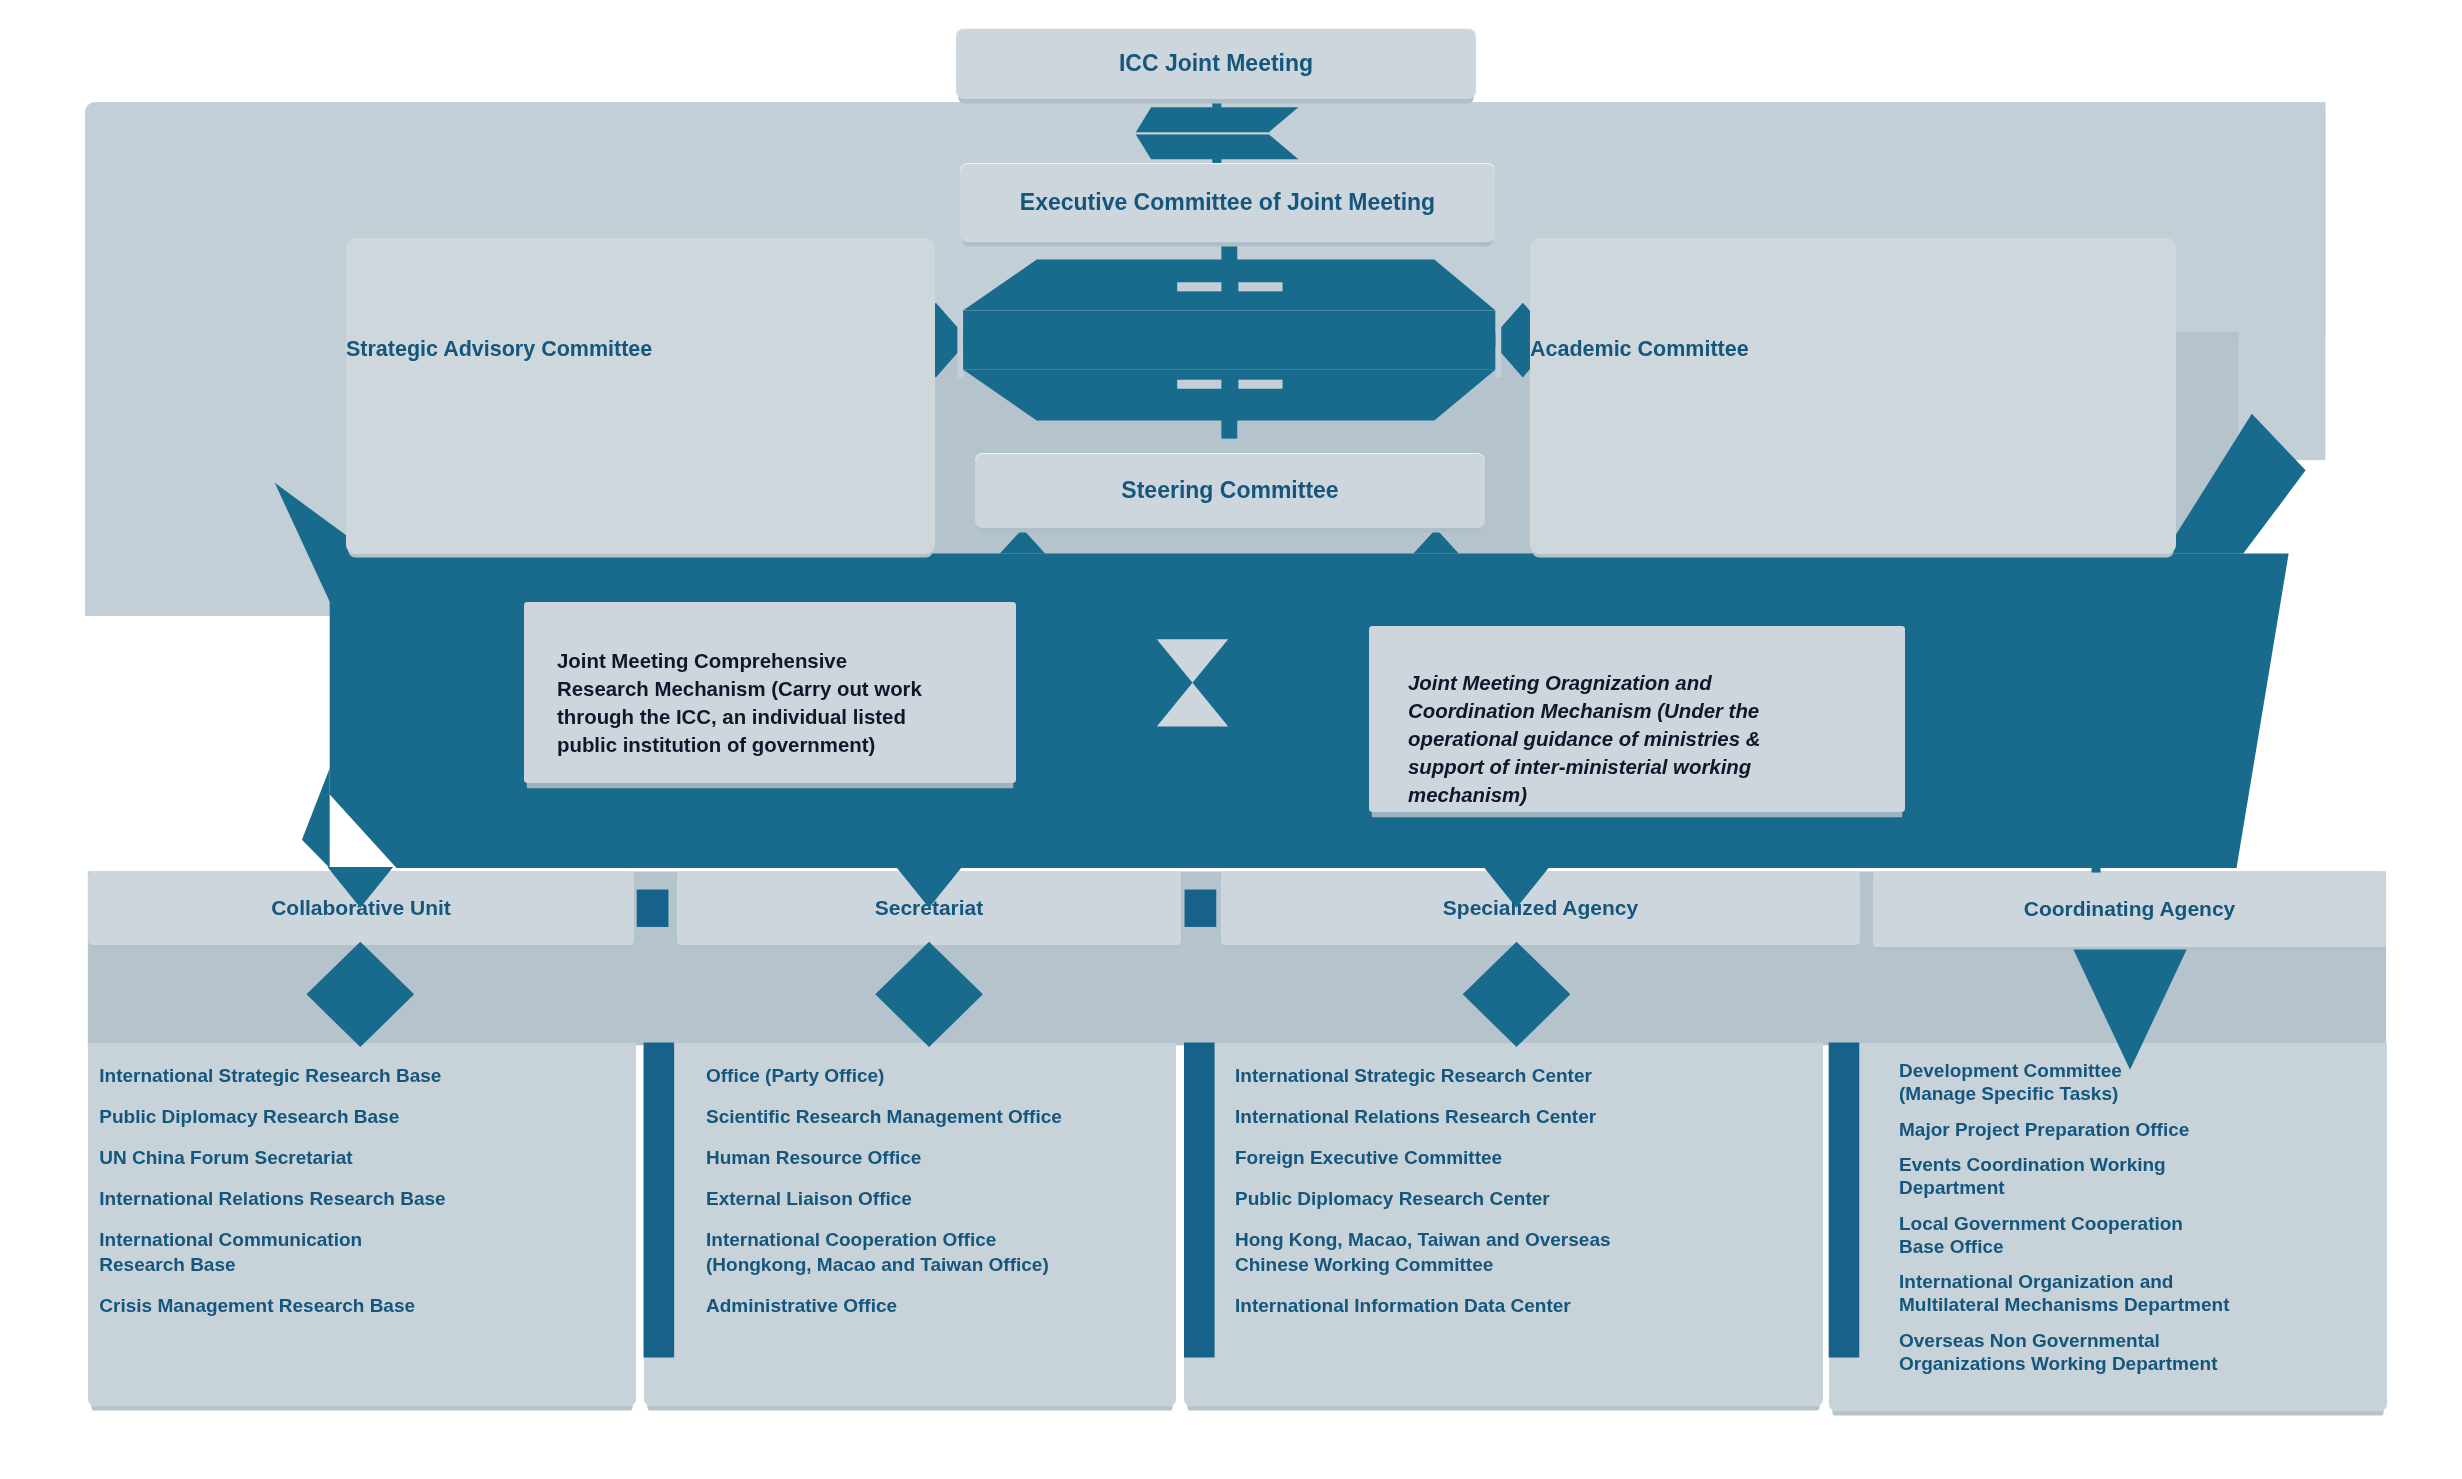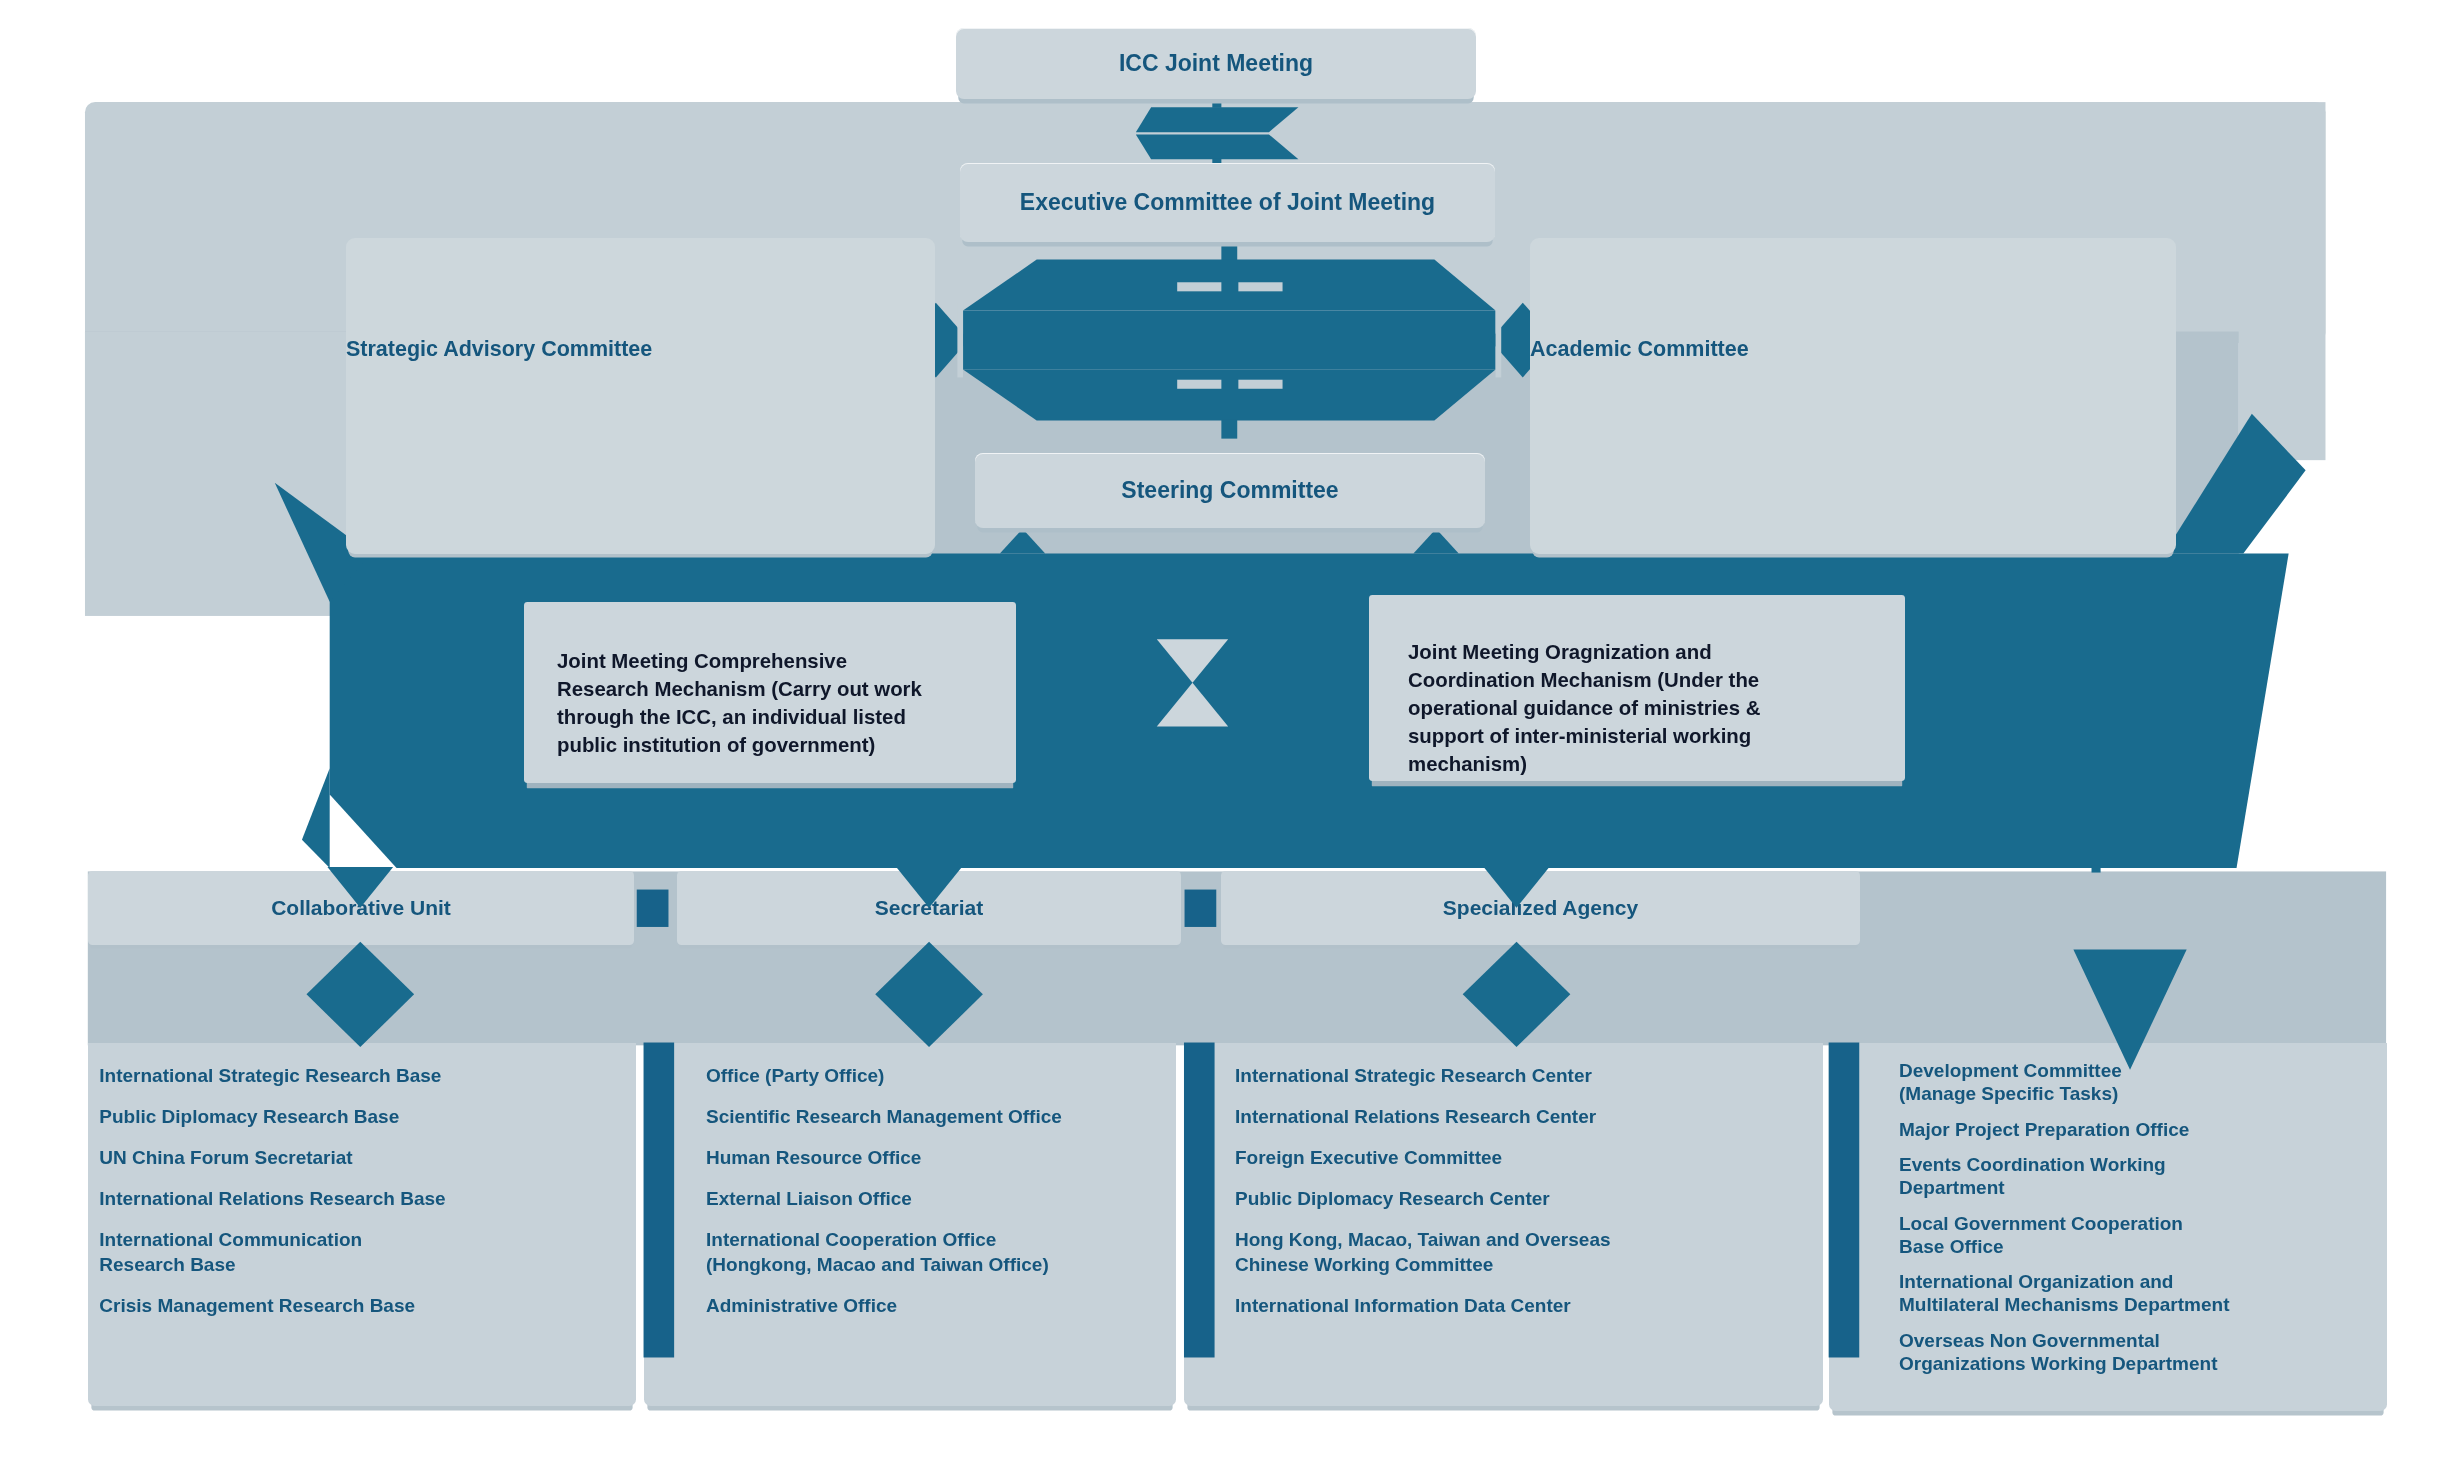--- a/index.html
+++ b/index.html
@@ -95,36 +95,39 @@
     <span>Steering Committee</span>
   </div>
 
   <div class="mech" style="left:524px;top:602px;width:459px;height:164px;padding:17px 0 0 33px;">
     <span>Joint Meeting Comprehensive
 Research Mechanism (Carry out work
 through the ICC, an individual listed
 public institution of government)</span>
   </div>
 
-  <div class="mech" style="left:1369px;top:595px;width:497px;height:171px;padding:14.7px 0 0 39px;">
+  <div class="mech" style="left:1369px;top:626px;width:497px;height:171px;padding:14.7px 0 0 39px;font-style:italic;">
     <span>Joint Meeting Oragnization and
 Coordination Mechanism (Under the
 operational guidance of ministries &amp;
 support of inter-ministerial working
 mechanism)</span>
   </div>
 
   <div class="colheader" style="left:88px;top:871px;width:546px;height:74px;line-height:74px;">
     <span>Collaborative Unit</span>
   </div>
   <div class="colheader" style="left:677px;top:871px;width:504px;height:74px;line-height:74px;">
     <span>Secretariat</span>
   </div>
   <div class="colheader" style="left:1221px;top:871px;width:639px;height:74px;line-height:74px;">
     <span>Specialized Agency</span>
+  </div>
+  <div class="colheader" style="left:1873px;top:871px;width:513px;height:76px;line-height:76px;">
+    <span>Coordinating Agency</span>
   </div>
 
   <div class="panel" style="left:88px;top:1043px;width:548px;height:363px;">
     <ul style="padding:20.4px 0 0 11.3px;">
       <li>International Strategic Research Base</li>
       <li>Public Diplomacy Research Base</li>
       <li>UN China Forum Secretariat</li>
       <li>International Relations Research Base</li>
       <li>International Communication
 Research Base</li>

